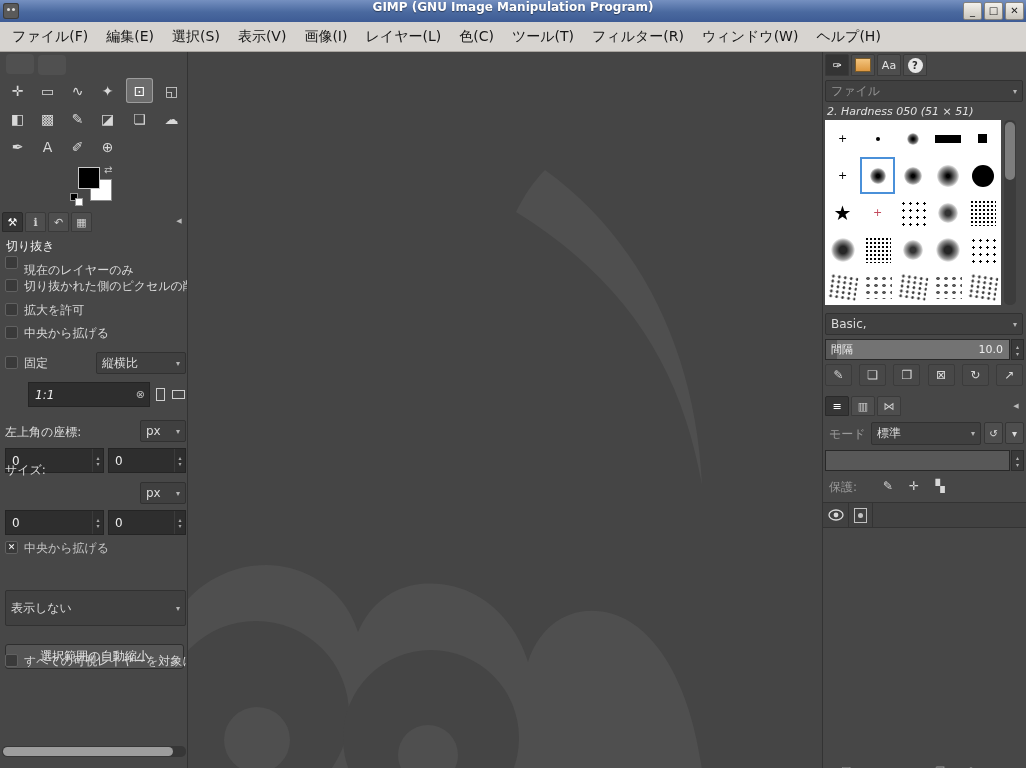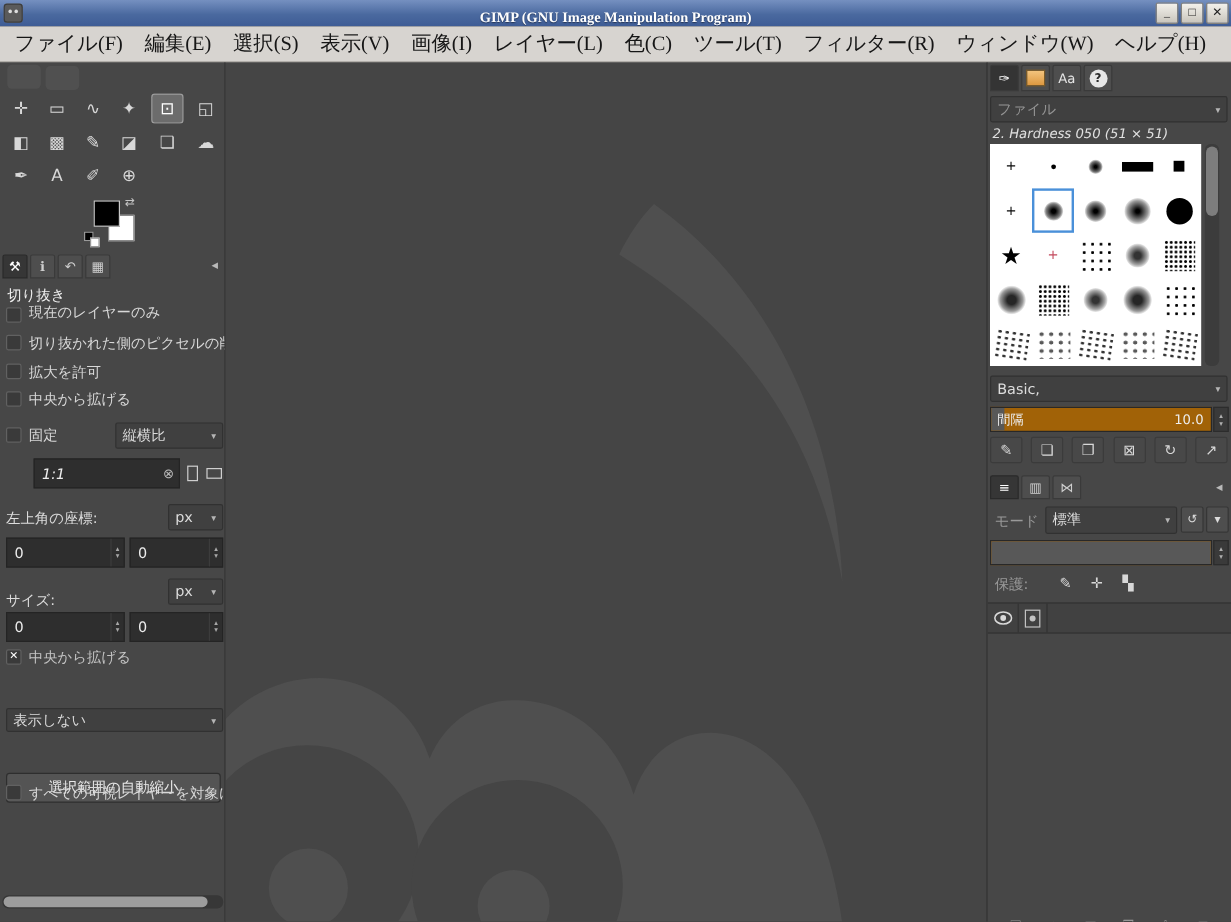--- a/index.html
+++ b/index.html
@@ -3,51 +3,51 @@
 <meta charset="utf-8">
 <style>
   *{margin:0;padding:0;box-sizing:border-box;}
   html,body{width:1026px;height:768px;overflow:hidden;background:#474747;
     font-family:"DejaVu Sans","Liberation Sans",sans-serif;}
   .app{position:absolute;left:0;top:0;width:1026px;height:768px;background:#474747;}
 
   
   .titlebar{position:absolute;left:0;top:0;width:100%;height:22px;
     background:linear-gradient(180deg,#7590c0 0%,#4a699f 55%,#3e5c95 100%);
-    display:flex;align-items:flex-end;font-family:Liberation Serif, serif;}
+    display:flex;align-items:flex-start;}
   .tb-icon{position:absolute;left:3px;top:3px;width:16px;height:16px;background:#5a5a5a;
     border-radius:3px;box-shadow:inset 0 0 0 1px #3c3c3c;}
   .tb-icon:after{content:"";position:absolute;left:4px;top:5px;width:3px;height:3px;border-radius:50%;
     background:#ddd;box-shadow:5px 0 0 #ddd;}
   .tb-title{width:100%;text-align:center;color:#fff;font-size:12px;font-weight:bold;
     text-shadow:0 1px 1px rgba(0,0,0,.45);}
   .win-controls{position:absolute;right:2px;top:2px;display:flex;gap:2px;}
   .win-btn{width:19px;height:18px;background:linear-gradient(180deg,#f3f1ec,#c9c5bc);
     border:1px solid #85827c;border-radius:2px;font-size:10px;line-height:15px;text-align:center;color:#1d1d1d;}
 
   
   .menubar{position:absolute;left:0;top:22px;width:100%;height:30px;background:#d7d4d0;
     border-bottom:1px solid #a9a5a0;display:flex;align-items:center;padding:0 3px;}
-  .menu-item{padding:0 9px;font-size:17px;color:#161616;line-height:29px;white-space:nowrap;font-family:Liberation Serif, serif;}
+  .menu-item{padding:0 9px;font-size:14px;color:#161616;line-height:29px;white-space:nowrap;}
 
   
   .panel-txt{position:absolute;font-size:12px;color:#dcdcdc;white-space:nowrap;}
   .combo{position:absolute;background:#404040;border:1px solid #313131;border-radius:2px;
     display:flex;align-items:center;justify-content:space-between;color:#dcdcdc;font-size:12px;
     padding:0 5px;white-space:nowrap;overflow:hidden;}
   .combo .arw{font-size:8px;color:#b5b5b5;margin-left:4px;}
   .cb{position:absolute;width:13px;height:13px;background:#3a3a3a;border:1px solid #616161;
     border-radius:2px;font-size:9px;line-height:11px;text-align:center;color:#fff;}
   .chk-label{position:absolute;left:24px;font-size:12px;color:#d8d8d8;white-space:nowrap;overflow:hidden;}
   .num-input{position:absolute;background:#2e2e2e;border:1px solid #242424;color:#ededed;
     font-size:12px;display:flex;align-items:center;}
   .num-input .val{flex:1;padding-left:6px;}
   .spin{width:11px;height:100%;display:flex;flex-direction:column;align-items:center;justify-content:center;
     border-left:1px solid #3c3c3c;color:#a8a8a8;font-size:6px;line-height:6px;}
-  .sscale{position:absolute;background:#a16207;border:1px solid #282828;overflow:hidden;color:#ededed;}
+  .sscale{position:absolute;background:#737373;border:1px solid #282828;overflow:hidden;color:#ededed;}
   .sscale .fill{position:absolute;left:0;top:0;bottom:0;background:#585858;}
   .sscale .sstext{position:relative;display:flex;justify-content:space-between;
     font-size:11px;line-height:19px;padding:0 6px 0 5px;}
   .dtab{position:absolute;width:21px;height:20px;background:#4e4e4e;border:1px solid #3a3a3a;
     border-radius:2px 2px 0 0;color:#cfcfcf;font-size:11px;display:flex;align-items:center;justify-content:center;}
   .dtab.active{background:#363636;color:#ffffff;border-color:#2a2a2a;}
   .collapse-btn{position:absolute;width:14px;height:16px;color:#b9b9b9;font-size:7px;
     display:flex;align-items:center;justify-content:center;}
   .icon-btn{width:27px;height:22px;background:#484848;border:1px solid #3b3b3b;border-radius:2px;
     color:#d8d8d8;font-size:12px;display:flex;align-items:center;justify-content:center;}
@@ -189,21 +189,21 @@
         <div class="dtab active" style="left: 2px; top: 0px;">⚒</div>
         <div class="dtab" style="left: 25px; top: 0px;">ℹ</div>
         <div class="dtab" style="left: 48px; top: 0px;">↶</div>
         <div class="dtab" style="left: 71px; top: 0px;">▦</div>
       </div>
     <div class="collapse-btn" style="left:172px;top:161px">◀</div>
 
     <div class="opt-title">切り抜き</div>
 
     <div class="cb" style="left:5px;top:204px"></div>
-    <div class="chk-label" style="top:200px">現在のレイヤーのみ</div>
+    <div class="chk-label" style="top:210px">現在のレイヤーのみ</div>
     <div class="cb" style="left:5px;top:227px"></div>
     <div class="chk-label" style="top:226px">切り抜かれた側のピクセルの削除</div>
     <div class="cb" style="left:5px;top:251px"></div>
     <div class="chk-label" style="top:250px">拡大を許可</div>
     <div class="cb" style="left:5px;top:274px"></div>
     <div class="chk-label" style="top:273px">中央から拡げる</div>
 
     <div class="cb" style="left:5px;top:304px"></div>
     <div class="chk-label" style="top:303px">固定</div>
     <div class="combo" style="left:96px;top:300px;width:90px;height:22px">
@@ -235,21 +235,21 @@
         </span>
     </div>
     <div class="num-input" style="left:108px;top:396px;width:78px;height:25px">
       <span class="val">0</span>
       <span class="spin">
           <span>▴</span>
           <span>▾</span>
         </span>
     </div>
 
-    <div class="panel-txt" style="left:5px;top:440px">サイズ:</div>
+    <div class="panel-txt" style="left:5px;top:410px">サイズ:</div>
     <div class="combo" style="left:140px;top:430px;width:46px;height:22px">
       <span>px</span>
       <span class="arw">▾</span>
     </div>
     <div class="num-input" style="left:5px;top:458px;width:99px;height:25px">
       <span class="val">0</span>
       <span class="spin">
           <span>▴</span>
           <span>▾</span>
         </span>
@@ -259,21 +259,21 @@
       <span class="spin">
           <span>▴</span>
           <span>▾</span>
         </span>
     </div>
 
     <div class="cb" style="left:5px;top:489px">✕</div>
     <div class="chk-label" style="top:488px;color:#c4c4c4">中央から拡げる</div>
 
 
-    <div class="combo" style="left:5px;top:538px;width:181px;height:20px">
+    <div class="combo" style="left:5px;top:538px;width:181px;height:36px">
       <span>表示しない</span>
       <span class="arw">▾</span>
     </div>
 
     <div class="wide-btn" style="top:592px">選択範囲の自動縮小</div>
 
     <div class="cb" style="left:5px;top:602px"></div>
     <div class="chk-label" style="top:601px;max-width:162px">すべての可視レイヤーを対象にす</div>
 
     <div class="hscroll">

